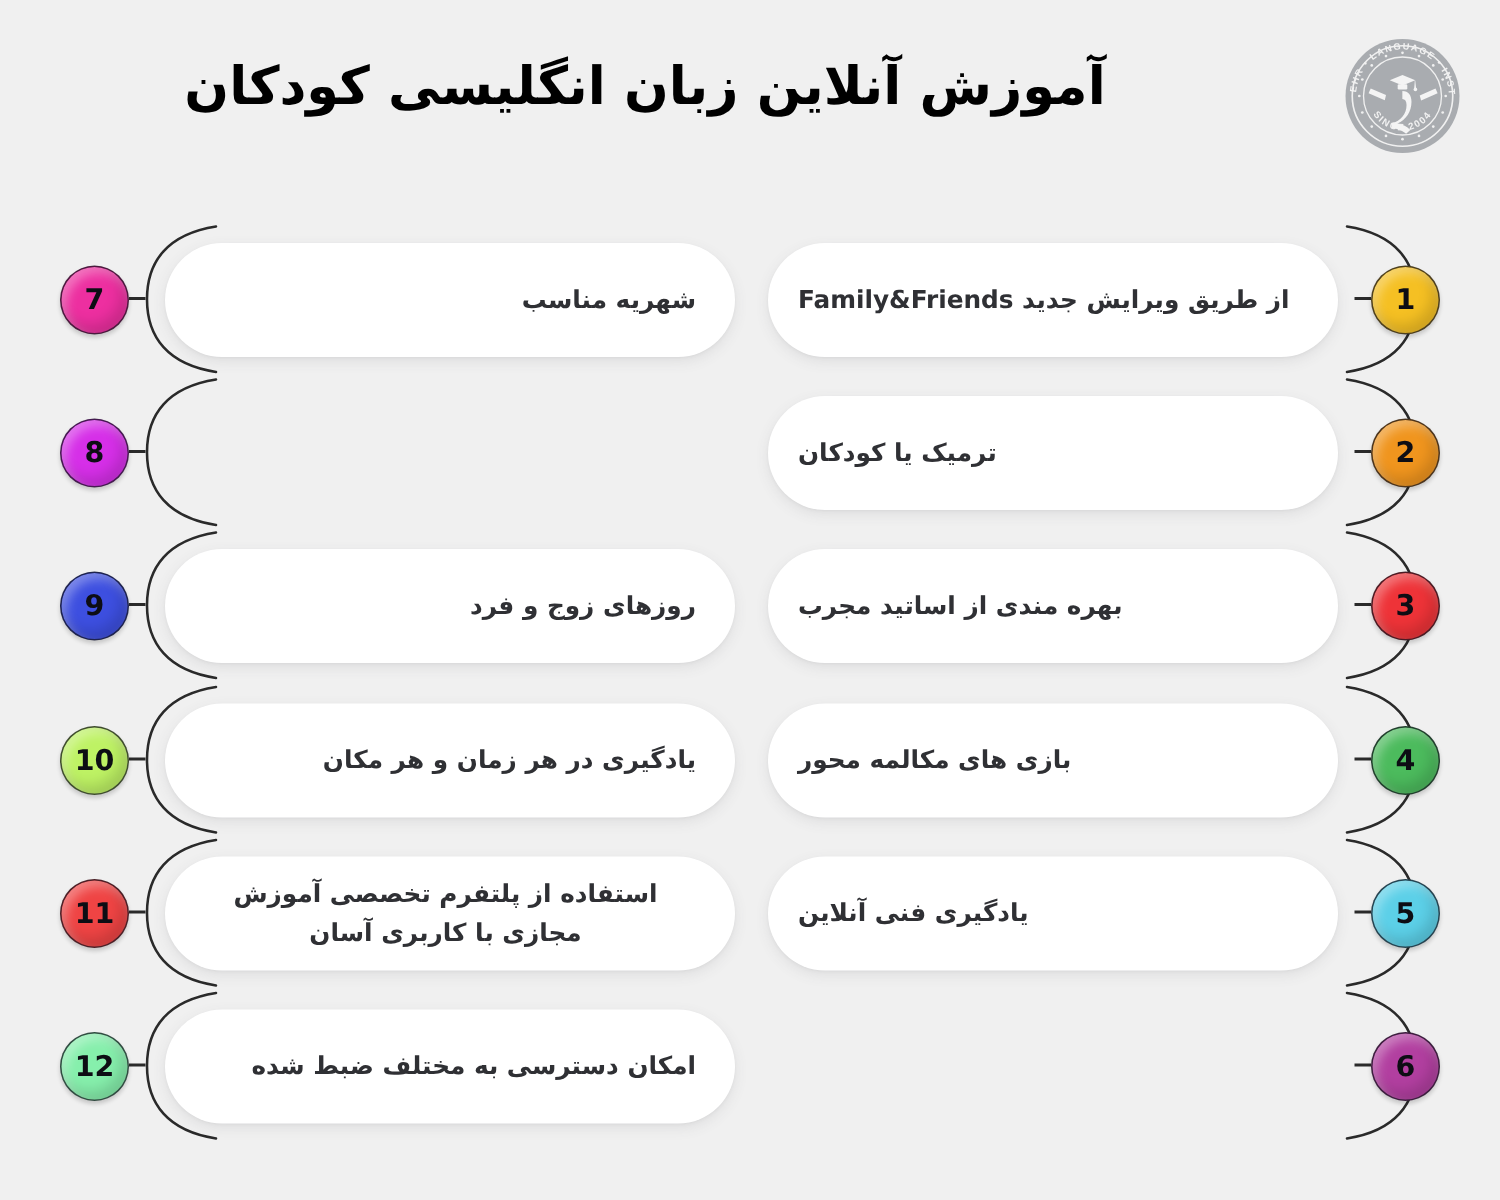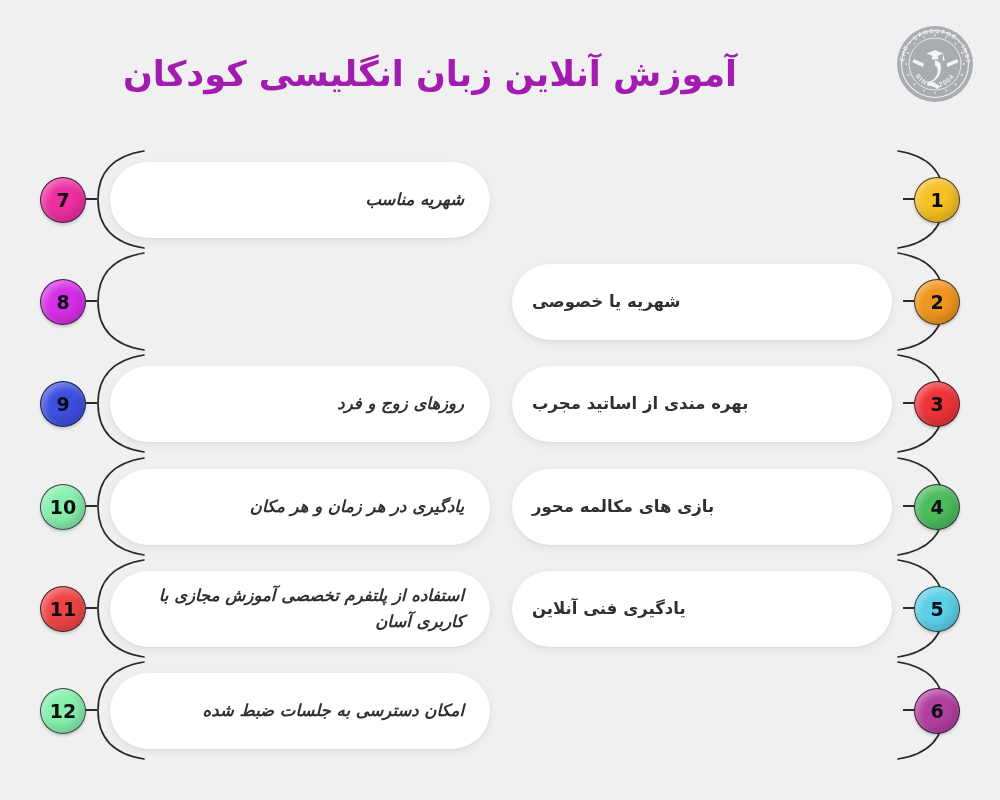--- a/index.html
+++ b/index.html
@@ -18,28 +18,28 @@
 
   
   #header {
     position: absolute;
     top: 0; left: 0;
     width: 1000px;
     height: 130px;
   }
   #page-title {
     position: absolute;
-    top: 54px;
+    top: 38px;
     left: 0;
     width: 860px;
     text-align: center;
     direction: rtl;
     font-size: 35px;
     font-weight: bold;
-    color: #a21caf;
+    color: #000000;
     letter-spacing: 0px;
     white-space: nowrap;
   }
 
   
   #logo {
     position: absolute;
     top: 22px;
     left: 893px;
     width: 84px;
@@ -93,21 +93,21 @@
   .item.left  .card { left: 88px; padding: 0 26px 0 20px; justify-content: flex-start; }
   .item.right .card { left: 4px;  padding: 0 26px 0 20px; justify-content: flex-end; }
 
   .card-text {
     direction: rtl;
     font-size: 16.5px;
     font-weight: bold;
     color: #2f3034;
     line-height: 1.55;
   }
-  .item.left  .card-text { text-align: right; font-style: italic; }
+  .item.left  .card-text { text-align: center; }
   .item.right .card-text { text-align: right; }
 
   
   .bullet {
     position: absolute;
     top: 29px;
     width: 46px;
     height: 46px;
     border-radius: 50%;
     border: 1.4px solid rgba(20,20,30,0.75);
@@ -214,20 +214,23 @@
 
 <div class="row r0">
       <div class="item right">
         <div class="arc">
           <svg width="60" height="103" viewBox="0 0 60 103">
             <path d="M 10 3 C 42 8, 56 26, 56 51.5 C 56 77, 42 95, 10 100" fill="none" stroke="#2a2a2a" stroke-width="1.7" stroke-linecap="round"></path>
           </svg>
         </div>
         <div class="stub"></div>
         <div class="bullet" style="background: rgb(245, 192, 35);">1</div>
+        <div class="card">
+          <div class="card-text">از طریق ویرایش جدید Family&amp;Friends</div>
+        </div>
       </div>
       <div class="item left">
         <div class="arc">
           <svg width="60" height="103" viewBox="0 0 60 103">
             <path d="M 50 3 C 18 8, 4 26, 4 51.5 C 4 77, 18 95, 50 100" fill="none" stroke="#2a2a2a" stroke-width="1.7" stroke-linecap="round"></path>
           </svg>
         </div>
         <div class="stub"></div>
         <div class="bullet" style="background: rgb(237, 47, 160);">7</div>
         <div class="card">
@@ -238,21 +241,21 @@
     <div class="row r1">
       <div class="item right">
         <div class="arc">
           <svg width="60" height="103" viewBox="0 0 60 103">
             <path d="M 10 3 C 42 8, 56 26, 56 51.5 C 56 77, 42 95, 10 100" fill="none" stroke="#2a2a2a" stroke-width="1.7" stroke-linecap="round"></path>
           </svg>
         </div>
         <div class="stub"></div>
         <div class="bullet" style="background: rgb(240, 149, 30);">2</div>
         <div class="card">
-          <div class="card-text">شهریه یا خصوصی</div>
+          <div class="card-text">ترمیک یا کودکان</div>
         </div>
       </div>
       <div class="item left">
         <div class="arc">
           <svg width="60" height="103" viewBox="0 0 60 103">
             <path d="M 50 3 C 18 8, 4 26, 4 51.5 C 4 77, 18 95, 50 100" fill="none" stroke="#2a2a2a" stroke-width="1.7" stroke-linecap="round"></path>
           </svg>
         </div>
         <div class="stub"></div>
         <div class="bullet" style="background: rgb(214, 47, 232);">8</div>
@@ -297,21 +300,21 @@
           <div class="card-text">بازی های مکالمه محور</div>
         </div>
       </div>
       <div class="item left">
         <div class="arc">
           <svg width="60" height="103" viewBox="0 0 60 103">
             <path d="M 50 3 C 18 8, 4 26, 4 51.5 C 4 77, 18 95, 50 100" fill="none" stroke="#2a2a2a" stroke-width="1.7" stroke-linecap="round"></path>
           </svg>
         </div>
         <div class="stub"></div>
-        <div class="bullet" style="background: #86efac;">10</div>
+        <div class="bullet" style="background: #bef264;">10</div>
         <div class="card">
           <div class="card-text">یادگیری در هر زمان و هر مکان</div>
         </div>
       </div>
     </div>
     <div class="row r4">
       <div class="item right">
         <div class="arc">
           <svg width="60" height="103" viewBox="0 0 60 103">
             <path d="M 10 3 C 42 8, 56 26, 56 51.5 C 56 77, 42 95, 10 100" fill="none" stroke="#2a2a2a" stroke-width="1.7" stroke-linecap="round"></path>
@@ -348,17 +351,17 @@
       </div>
       <div class="item left">
         <div class="arc">
           <svg width="60" height="103" viewBox="0 0 60 103">
             <path d="M 50 3 C 18 8, 4 26, 4 51.5 C 4 77, 18 95, 50 100" fill="none" stroke="#2a2a2a" stroke-width="1.7" stroke-linecap="round"></path>
           </svg>
         </div>
         <div class="stub"></div>
         <div class="bullet" style="background: #86efac;">12</div>
         <div class="card">
-          <div class="card-text">امکان دسترسی به جلسات ضبط شده</div>
+          <div class="card-text">امکان دسترسی به مختلف ضبط شده</div>
         </div>
       </div>
     </div>
   </div>
 
 </body></html>

